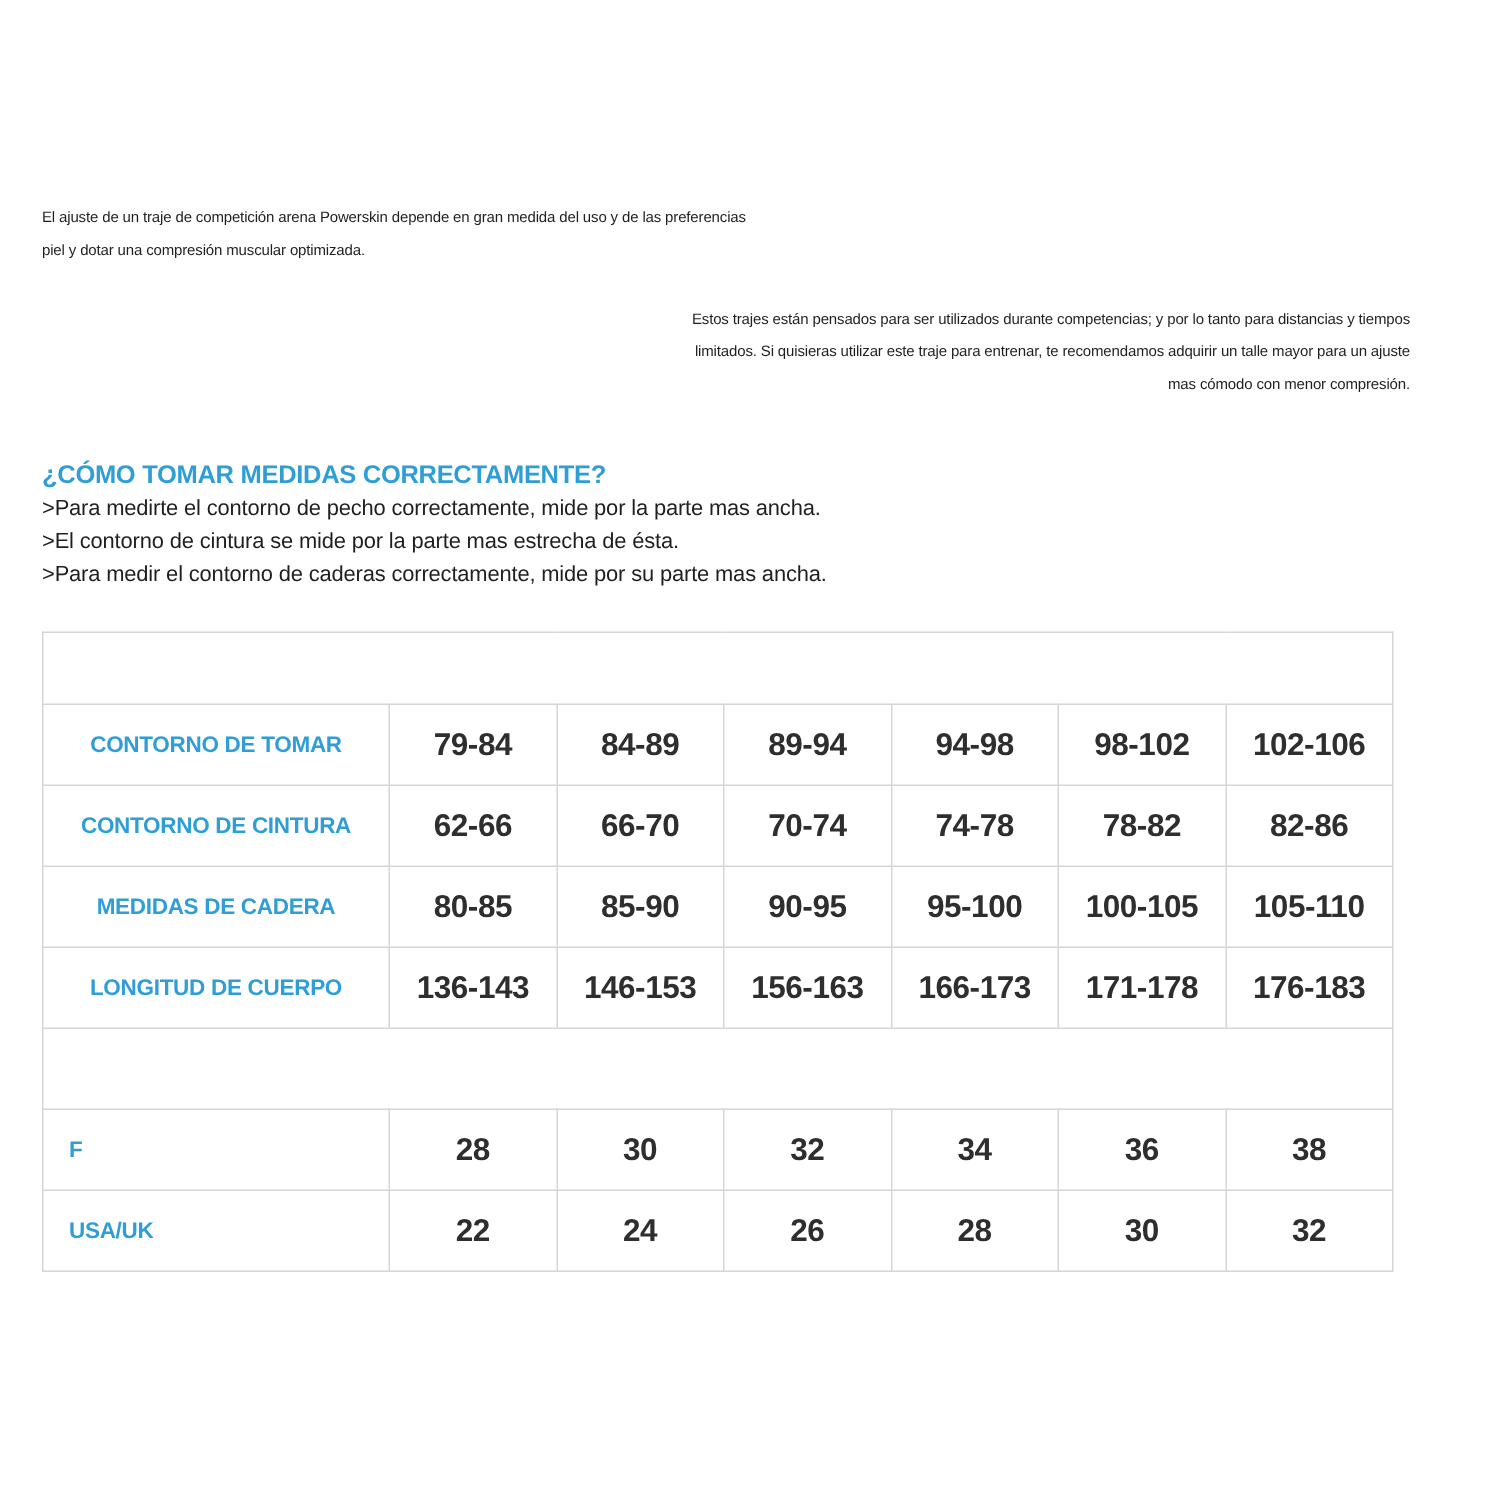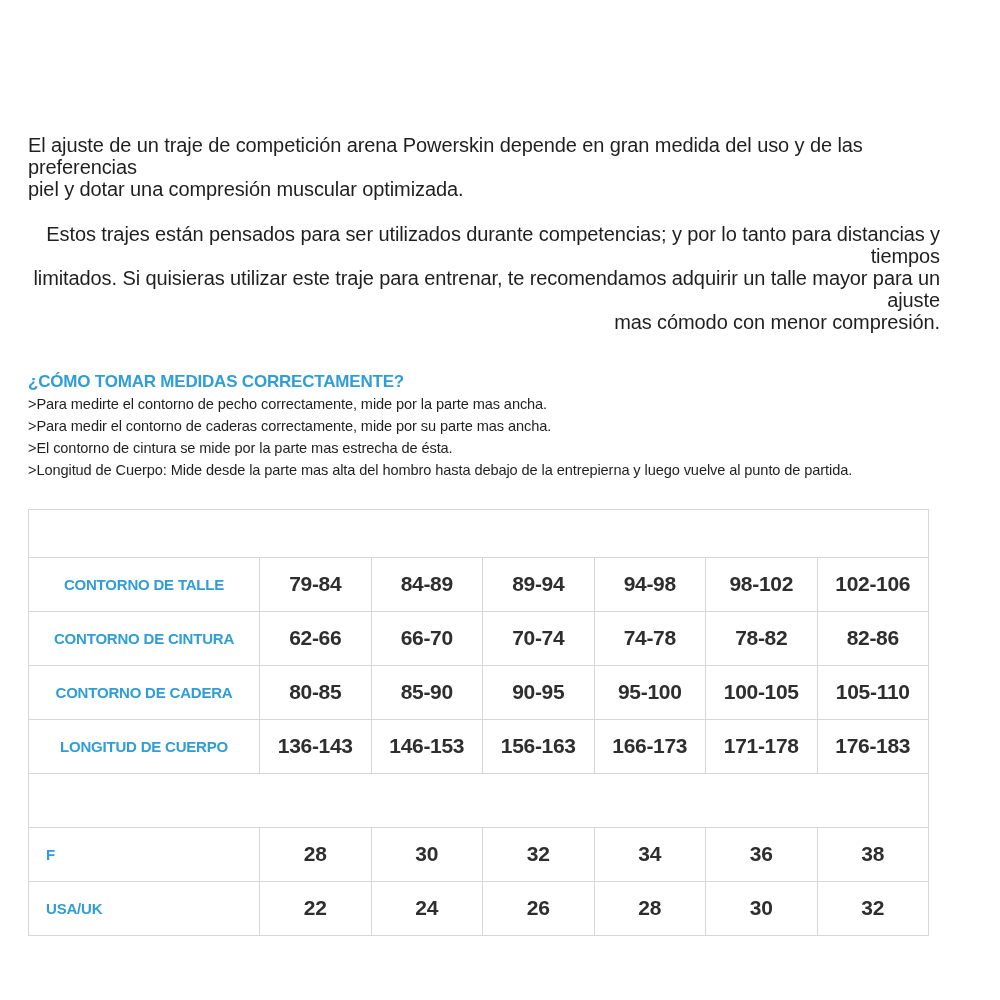--- a/index.html
+++ b/index.html
@@ -18,21 +18,21 @@
     --grid: #d6d6d8;
     --num: #2e2e2e;
   }
   .content {
     position: absolute;
     left: 28px;
     top: 135px;
     width: 912px;
   }
   .para {
-    font-size: 20px;
+    font-size: 10px;
     line-height: 21.8px;
     letter-spacing: -0.1px;
     color: #1f1f1f;
   }
   .para + .para { margin-top: 24px; text-align: right; }
   .section-heading {
     margin-top: 39px;
     font-size: 17px;
     font-weight: bold;
     letter-spacing: -0.2px;
@@ -99,62 +99,61 @@
   <div class="para">
     <div>Estos trajes están pensados para ser utilizados durante competencias; y por lo tanto para distancias y tiempos</div>
     <div>limitados. Si quisieras utilizar este traje para entrenar, te recomendamos adquirir un talle mayor para un ajuste</div>
     <div>mas cómodo con menor compresión.</div>
   </div>
 
   <div class="section-heading">¿CÓMO TOMAR MEDIDAS CORRECTAMENTE?</div>
 
   <div class="instructions">
     <div>&gt;Para medirte el contorno de pecho correctamente, mide por la parte mas ancha.</div>
+    <div>&gt;El contorno de cintura se mide por la parte mas estrecha de ésta.</div>
     <div>&gt;Para medir el contorno de caderas correctamente, mide por su parte mas ancha.</div>
-    <div>&gt;El contorno de cintura se mide por la parte mas estrecha de ésta.</div>
-    <div>&gt;Longitud de Cuerpo: Mide desde la parte mas alta del hombro hasta debajo de la entrepierna y luego vuelve al punto de partida.</div>
   </div>
 
   <table class="size-chart">
     <colgroup>
       <col class="label-col">
       <col>
         <col>
         <col>
         <col>
         <col>
         <col>
     </colgroup>
     <tbody>
       <tr>
         <th class="band" colspan="7">MEDIDAS CORPORALES (en centímetros)</th>
       </tr>
 
       <tr class="data-row">
-        <td class="row-label">CONTORNO DE TALLE</td>
+        <td class="row-label">CONTORNO DE TOMAR</td>
         <td class="value-cell">79-84</td>
         <td class="value-cell">84-89</td>
         <td class="value-cell">89-94</td>
         <td class="value-cell">94-98</td>
         <td class="value-cell">98-102</td>
         <td class="value-cell">102-106</td>
       </tr>
 
       <tr class="data-row">
         <td class="row-label">CONTORNO DE CINTURA</td>
         <td class="value-cell">62-66</td>
         <td class="value-cell">66-70</td>
         <td class="value-cell">70-74</td>
         <td class="value-cell">74-78</td>
         <td class="value-cell">78-82</td>
         <td class="value-cell">82-86</td>
       </tr>
 
       <tr class="data-row">
-        <td class="row-label">CONTORNO DE CADERA</td>
+        <td class="row-label">MEDIDAS DE CADERA</td>
         <td class="value-cell">80-85</td>
         <td class="value-cell">85-90</td>
         <td class="value-cell">90-95</td>
         <td class="value-cell">95-100</td>
         <td class="value-cell">100-105</td>
         <td class="value-cell">105-110</td>
       </tr>
 
       <tr class="data-row">
         <td class="row-label">LONGITUD DE CUERPO</td>

